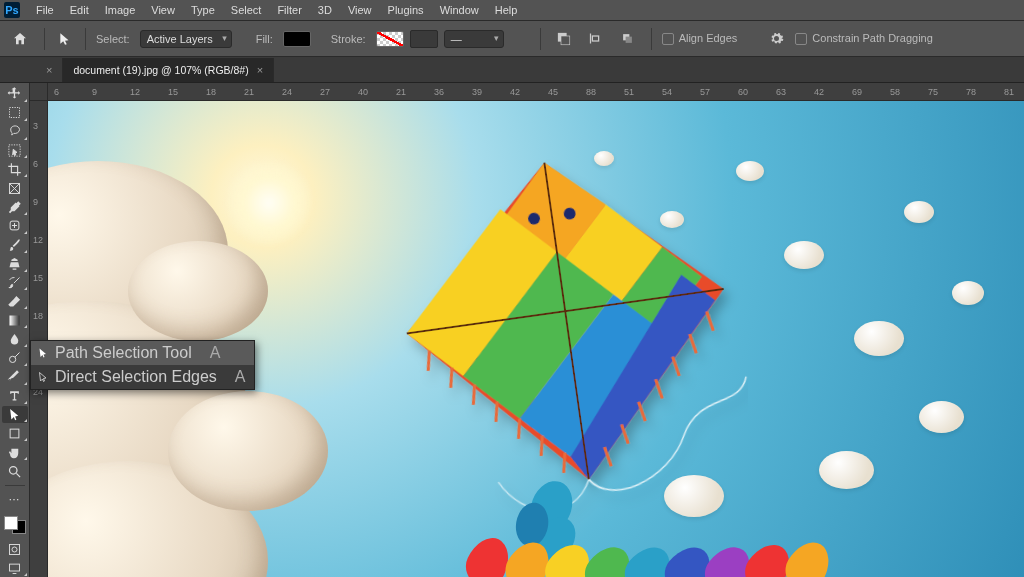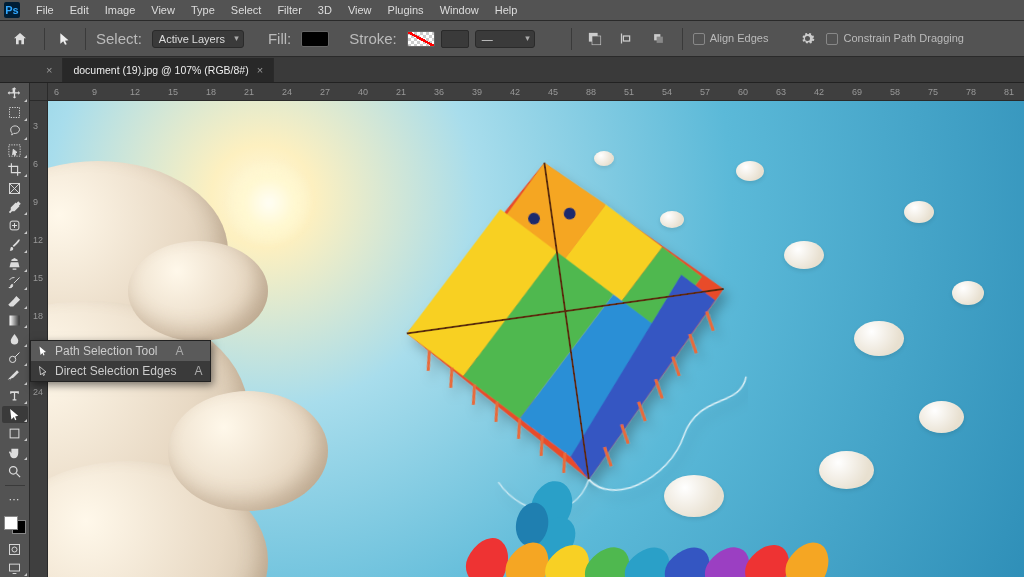--- a/index.html
+++ b/index.html
@@ -4,21 +4,21 @@
 <style>
 *{margin:0;padding:0;box-sizing:border-box;font-family:"Segoe UI",Tahoma,sans-serif;user-select:none}
 body{width:1024px;height:577px;background:#323232;overflow:hidden;color:#ccc;font-size:11px}
 .menubar{height:21px;background:#535353;display:flex;align-items:center;padding:0 4px;border-bottom:1px solid #2a2a2a}
 .ps-icon{width:16px;height:16px;background:#001e36;color:#31a8ff;font-weight:bold;font-size:11px;display:flex;align-items:center;justify-content:center;border-radius:2px;margin-right:8px}
 .menu-item{padding:0 8px;height:100%;display:flex;align-items:center;cursor:default;color:#ddd}
 .optbar{height:36px;background:#535353;display:flex;align-items:center;padding:0 6px;border-bottom:1px solid #2a2a2a;gap:6px}
 .home-btn{width:28px;height:24px;display:flex;align-items:center;justify-content:center;border-radius:3px}
 .sep{width:1px;height:22px;background:#3a3a3a;margin:0 4px}
 .cursor-ico{width:20px;height:20px;display:flex;align-items:center;justify-content:center}
-.lbl{color:#bbb;font-size:15px;margin-right:4px}
+.lbl{color:#bbb;font-size:11px;margin-right:4px}
 .dropdown{background:#3a3a3a;border:1px solid #2a2a2a;padding:2px 18px 2px 6px;border-radius:3px;position:relative;font-size:11px;color:#ddd;min-width:80px}
 .dropdown:after{content:"▾";position:absolute;right:4px;top:2px;font-size:9px;color:#aaa}
 .swatch{width:28px;height:16px;background:#000;border:1px solid #666;border-radius:2px}
 .swatch.nofill{background:repeating-conic-gradient(#fff 0 25%,#ccc 0 50%) 0 0/6px 6px;position:relative}
 .swatch.nofill:after{content:"";position:absolute;inset:0;background:linear-gradient(to top right,transparent 45%,red 45%,red 55%,transparent 55%)}
 .numbox{width:28px;height:18px;background:#3a3a3a;border:1px solid #2a2a2a;border-radius:2px}
 .ico-btn{width:26px;height:22px;display:flex;align-items:center;justify-content:center;color:#ccc;border-radius:3px}
 .chk{width:12px;height:12px;border:1px solid #888;border-radius:2px;display:inline-block;margin-right:5px;vertical-align:middle}
 .opt-text{color:#bbb;font-size:11px}
 .tabbar{height:26px;background:#3a3a3a;display:flex;align-items:flex-end;padding-left:28px;border-bottom:1px solid #222}
@@ -54,21 +54,21 @@
 .p2{right:200px;top:140px;width:40px;height:28px}
 .p3{right:60px;top:300px;width:45px;height:32px}
 .p4{right:260px;top:60px;width:28px;height:20px}
 .p5{right:340px;top:110px;width:24px;height:17px}
 .p6{right:90px;top:100px;width:30px;height:22px}
 .p7{right:150px;top:350px;width:55px;height:38px}
 .p8{right:40px;top:180px;width:32px;height:24px}
 .p9{right:300px;bottom:60px;width:60px;height:42px}
 .p10{right:410px;top:50px;width:20px;height:15px}
 .kite{position:absolute;left:340px;top:50px;width:360px;height:420px}
-.flyout{position:absolute;left:30px;top:257px;background:#3a3a3a;border:1px solid #222;box-shadow:2px 3px 8px rgba(0,0,0,.5);z-index:50;font-size:12px}
+.flyout{position:absolute;left:30px;top:257px;background:#3a3a3a;border:1px solid #222;box-shadow:2px 3px 8px rgba(0,0,0,.5);z-index:50;font-size:16px}
 .flyout-row{display:flex;align-items:center;padding:3px 8px 3px 6px;gap:6px;white-space:nowrap}
 .flyout-row.hl{background:#5a5a5a}
 .flyout-row .sc{margin-left:12px;color:#aaa}
 .tail-blob{position:absolute;border-radius:50% 50% 50% 50%/60% 60% 40% 40%}
 </style>
 </head>
 <body>
 
 <div class="menubar">
   <div class="ps-icon">Ps</div>

